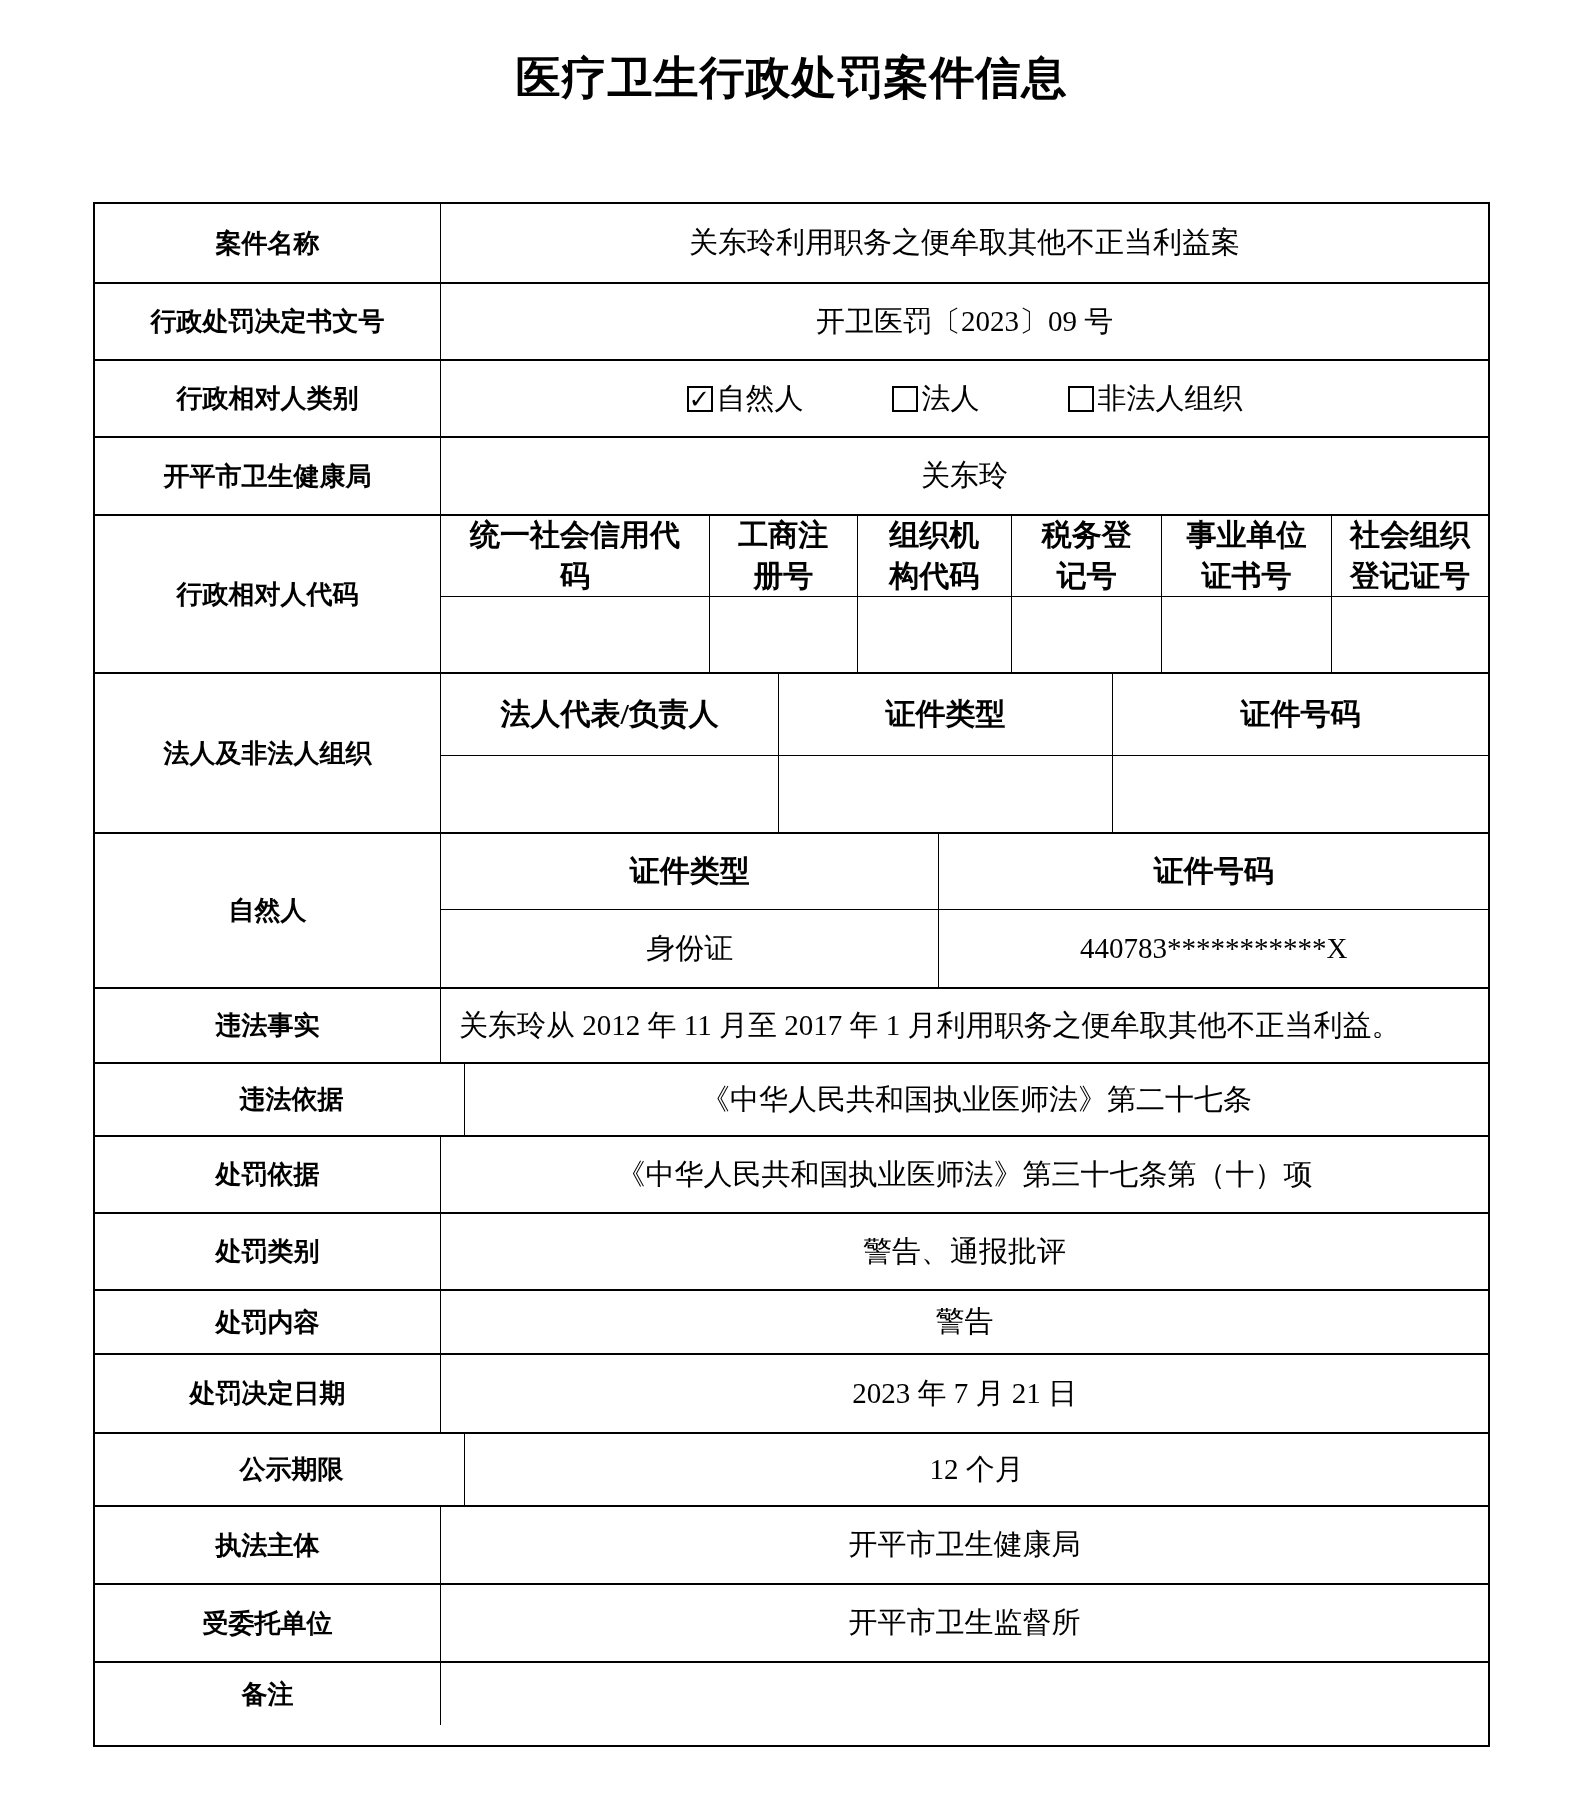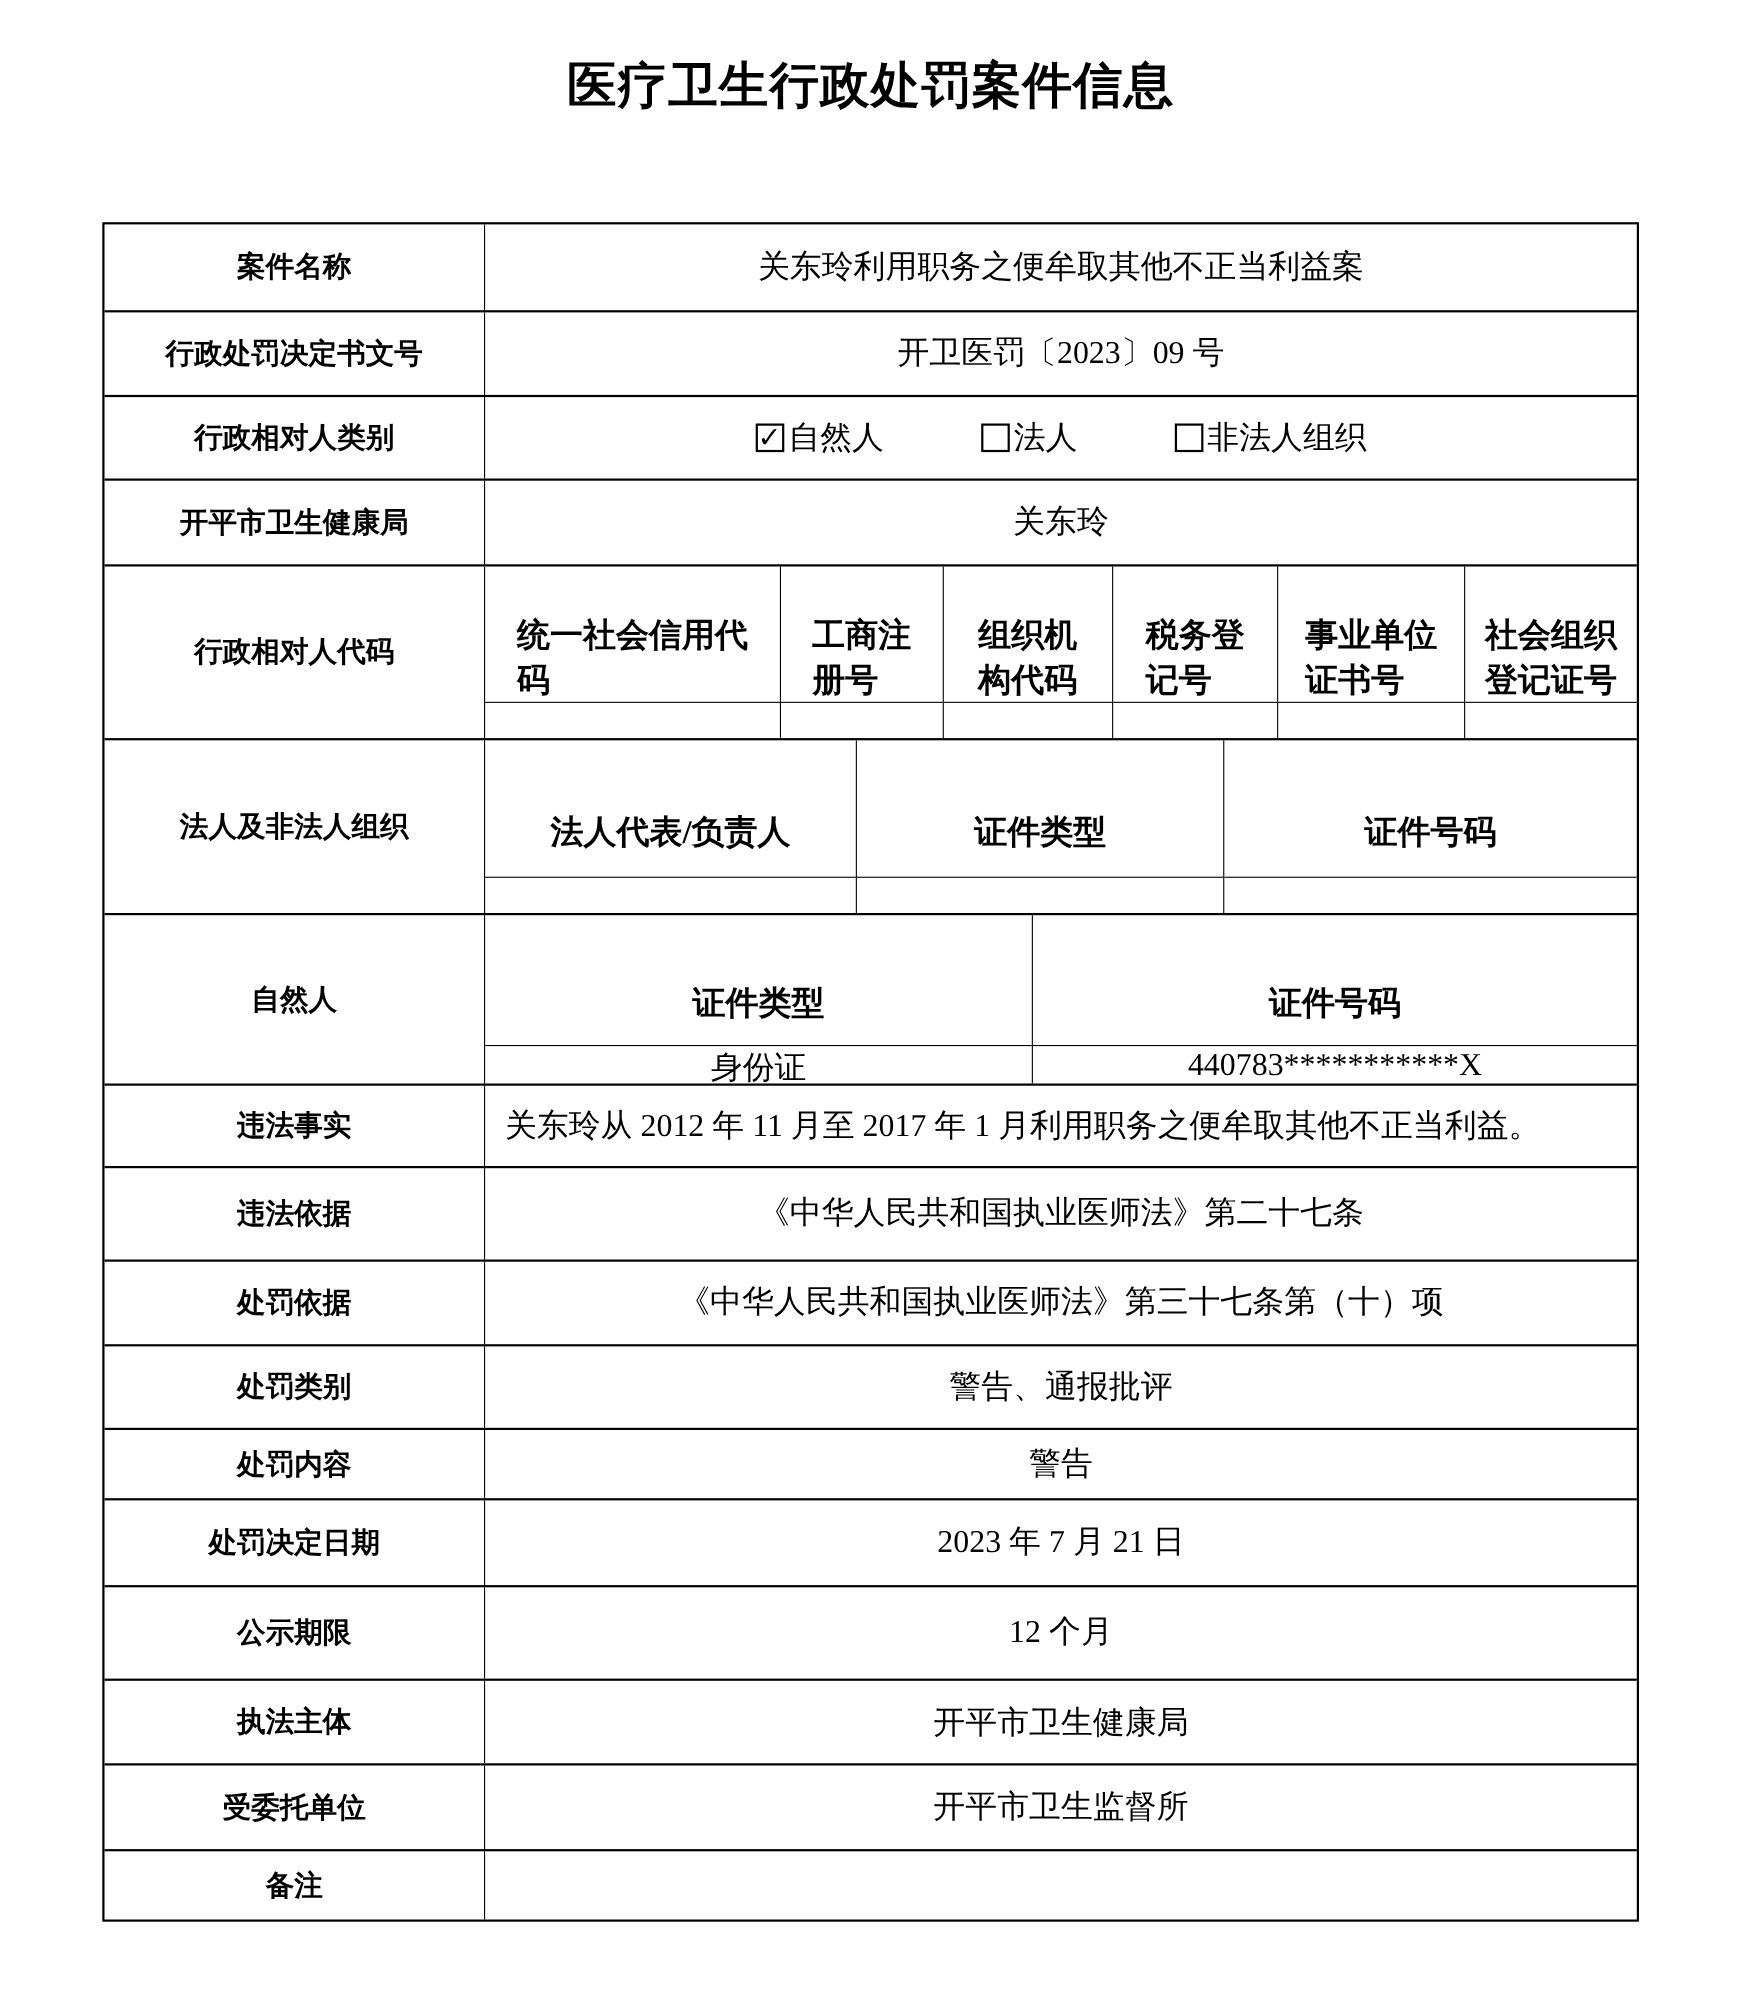--- a/index.html
+++ b/index.html
@@ -31,39 +31,39 @@
   .val {
     flex:1; display:flex; align-items:center; justify-content:center;
     font-size:29px; text-align:center; padding:0 12px;
   }
   .val.left { justify-content:flex-start; text-align:left; padding-left:18px; }
   .cols { flex:1; display:flex; }
   .col { display:flex; flex-direction:column; }
   .col + .col { border-left:1px solid #000; }
   .col .hdr {
     display:flex; align-items:center; justify-content:center;
-    font-weight:bold; font-size:30px; text-align:left;
-    white-space:pre-line; border-bottom:1px solid #000; padding:0 6px;margin-top:43px;
+    font-weight:bold; font-size:30px; text-align:center;
+    white-space:pre-line; border-bottom:1px solid #000; padding:0 6px;
   }
   .col .cell {
     flex:1; display:flex; align-items:center; justify-content:center;
     font-size:29px; text-align:center; padding:0 6px;
   }
   .checkbox-group { gap:88px; }
   .cb-option { display:inline-flex; align-items:center; }
   .cb-box {
     width:26px; height:26px; flex:0 0 26px;
     border:2px solid #000;
     display:inline-flex; align-items:center; justify-content:center;
     font-size:26px; line-height:1; margin-right:4px;
     font-family:"DejaVu Sans",sans-serif;
   }
   
   .h78{height:78px;} .h77{height:77px;} .h158{height:158px;} .h160{height:160px;}
-  .h155{height:155px;} .h75{height:75px;} .h73{height:85px;} .h76{height:64px;} .h79{height:79px;}
+  .h155{height:155px;} .h75{height:75px;} .h73{height:73px;padding-left:24px;} .h76{height:64px;} .h79{height:79px;}
   
   .hdr-81{height:81px; flex:0 0 81px;}
   .hdr-82{height:82px; flex:0 0 82px;}
   .hdr-76{height:76px; flex:0 0 76px;}
   
   .w-code-1{flex:0 0 25.6%;} .w-code-2{flex:0 0 14.1%;} .w-code-3{flex:0 0 14.75%;}
   .w-code-4{flex:0 0 14.35%;} .w-code-5{flex:0 0 16.2%;} .w-code-6{flex:1;}
   
   .w-org-1{flex:0 0 32.2%;} .w-org-2{flex:0 0 31.9%;} .w-org-3{flex:1;}
   

